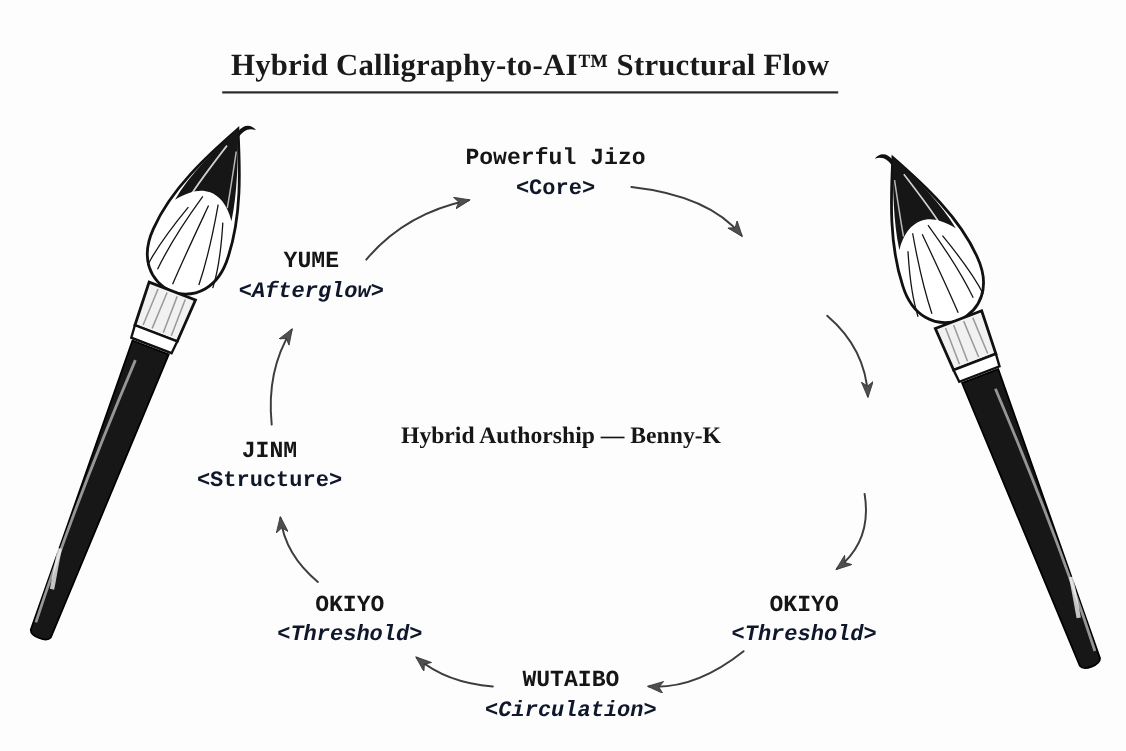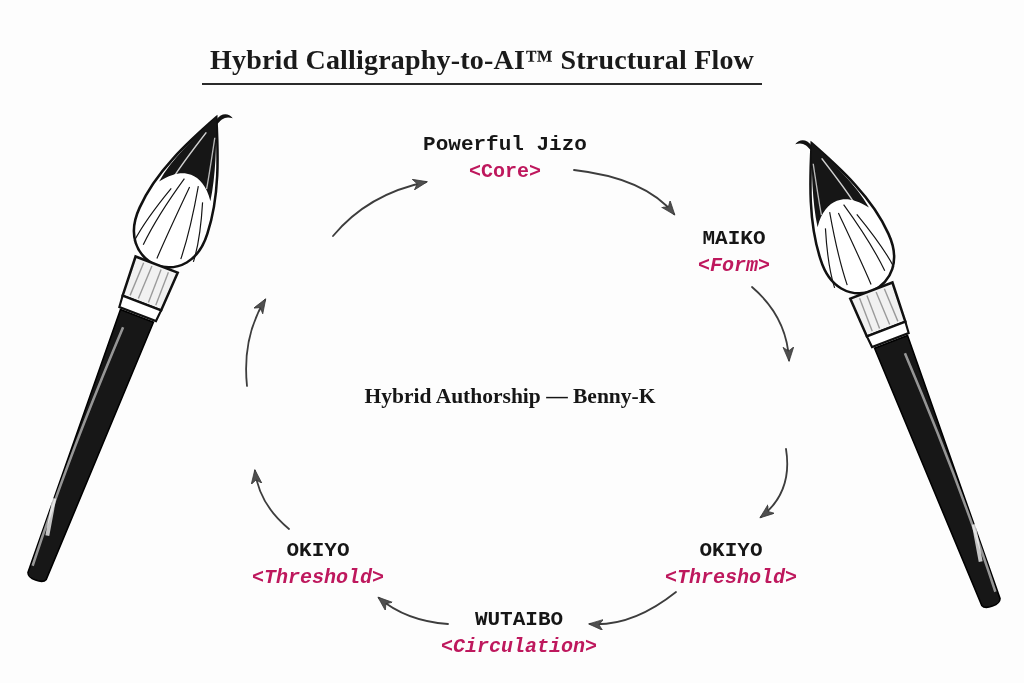--- a/index.html
+++ b/index.html
@@ -26,21 +26,21 @@
   
   .node{
     position:absolute;
     transform:translateX(-50%);
     text-align:center;
     white-space:nowrap;
     line-height:27px;
     font-family:Liberation Mono, monospace;
   }
   .node-name{font-size:21px;font-weight:700;color:#161616;}
-  .node-tag{font-size:20px;font-weight:600;font-style:italic;color:#be185d;text-align:center;}
+  .node-tag{font-size:20px;font-weight:600;font-style:italic;color:#0f172a;text-align:center;}
   .node-tag.upright{font-style:normal;}
 
   .center-label{
     position:absolute;
     transform:translateX(-50%);
     white-space:nowrap;
     font-size:21.5px;font-weight:700;color:#161616;
   }
 
   
@@ -77,42 +77,46 @@
       <path d="M289,529 Q259,504 255,471" marker-end="url(#ah)"></path>
       <path d="M247,386 Q242,337 265,300" marker-end="url(#ah)"></path>
     </g>
   </svg>
 
   <div class="node" style="left:505px;top:131px">
     <div class="node-name">Powerful Jizo</div>
     <div class="node-tag upright">&lt;Core&gt;</div>
   </div>
 
-  <div class="node" style="left:734px;top:225px">
-    <div class="node-name">MAIKO</div>
-    <div class="node-tag">&lt;Form&gt;</div>
-  </div>
 
 
   <div class="node" style="left:731px;top:537px">
     <div class="node-name">OKIYO</div>
     <div class="node-tag">&lt;Threshold&gt;</div>
   </div>
 
   <div class="node" style="left:519px;top:606px">
     <div class="node-name">WUTAIBO</div>
     <div class="node-tag">&lt;Circulation&gt;</div>
   </div>
 
   <div class="node" style="left:318px;top:537px">
     <div class="node-name">OKIYO</div>
     <div class="node-tag">&lt;Threshold&gt;</div>
   </div>
 
+  <div class="node" style="left:245px;top:397px">
+    <div class="node-name">JINM</div>
+    <div class="node-tag upright">&lt;Structure&gt;</div>
+  </div>
 
+  <div class="node" style="left:283px;top:225px">
+    <div class="node-name">YUME</div>
+    <div class="node-tag">&lt;Afterglow&gt;</div>
+  </div>
 
   <div class="center-label" style="left:510px;top:384px">Hybrid Authorship — Benny-K</div>
 
   <svg class="brush left" viewBox="0 0 150 520">
     <g id="brushArt">
 
       <path d="M79,10 C81,2 88,-1 94,3 C87,3 83,7 81,16 Z" fill="#111"></path>
 
       <path d="M78,8 C60,42 40,82 38,122 C36,152 52,169 75,171 C98,169 114,152 112,122 C110,82 94,44 78,8 Z" fill="#fff" stroke="#111" stroke-width="2.6"></path>
 

